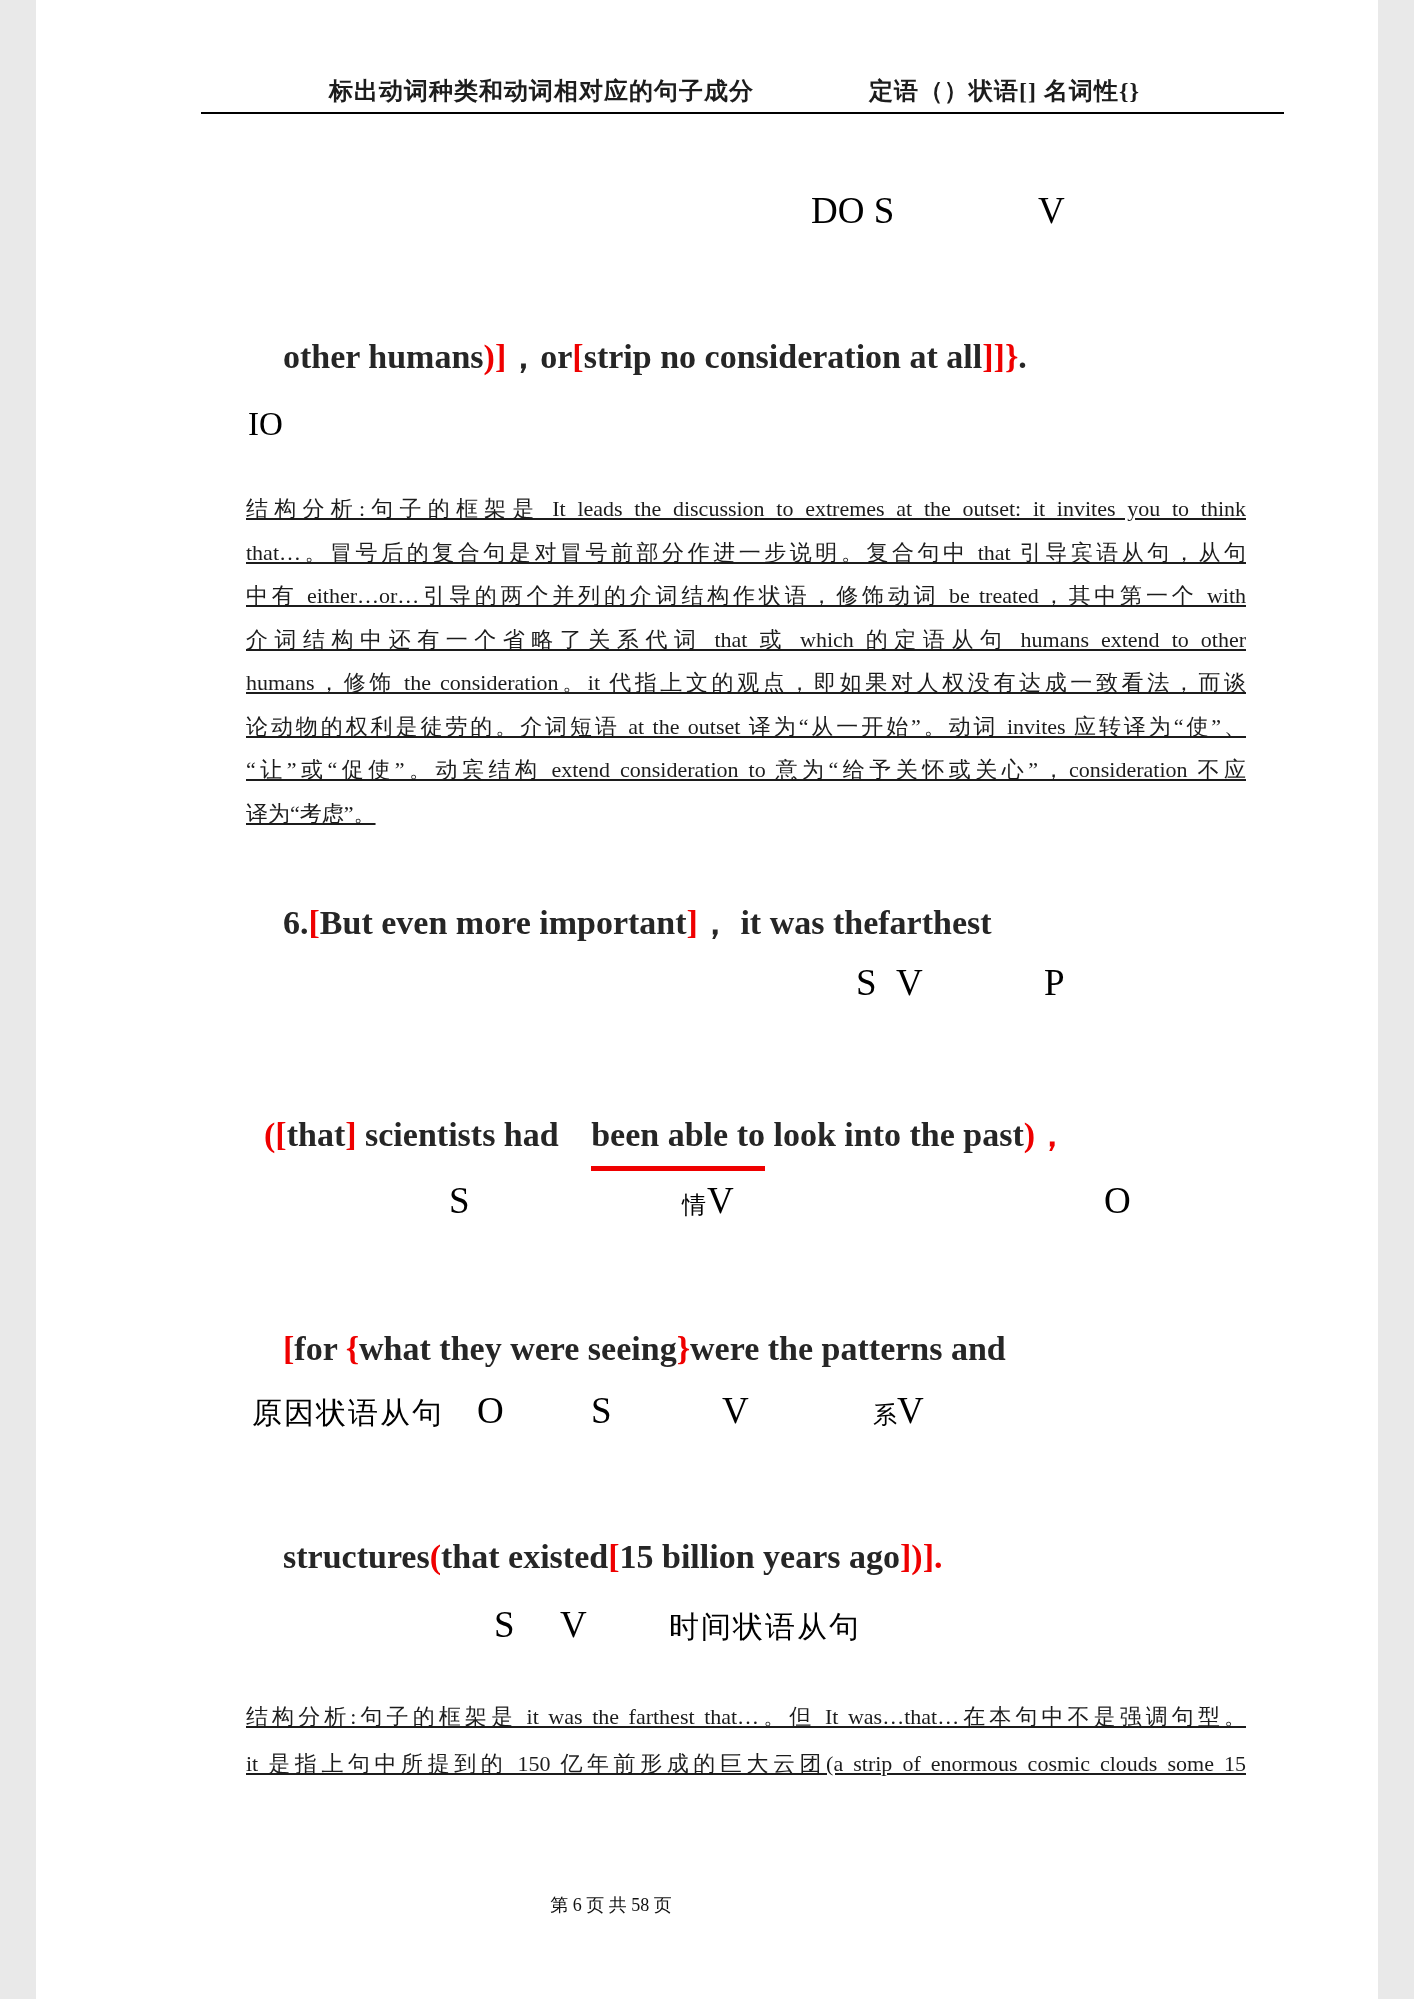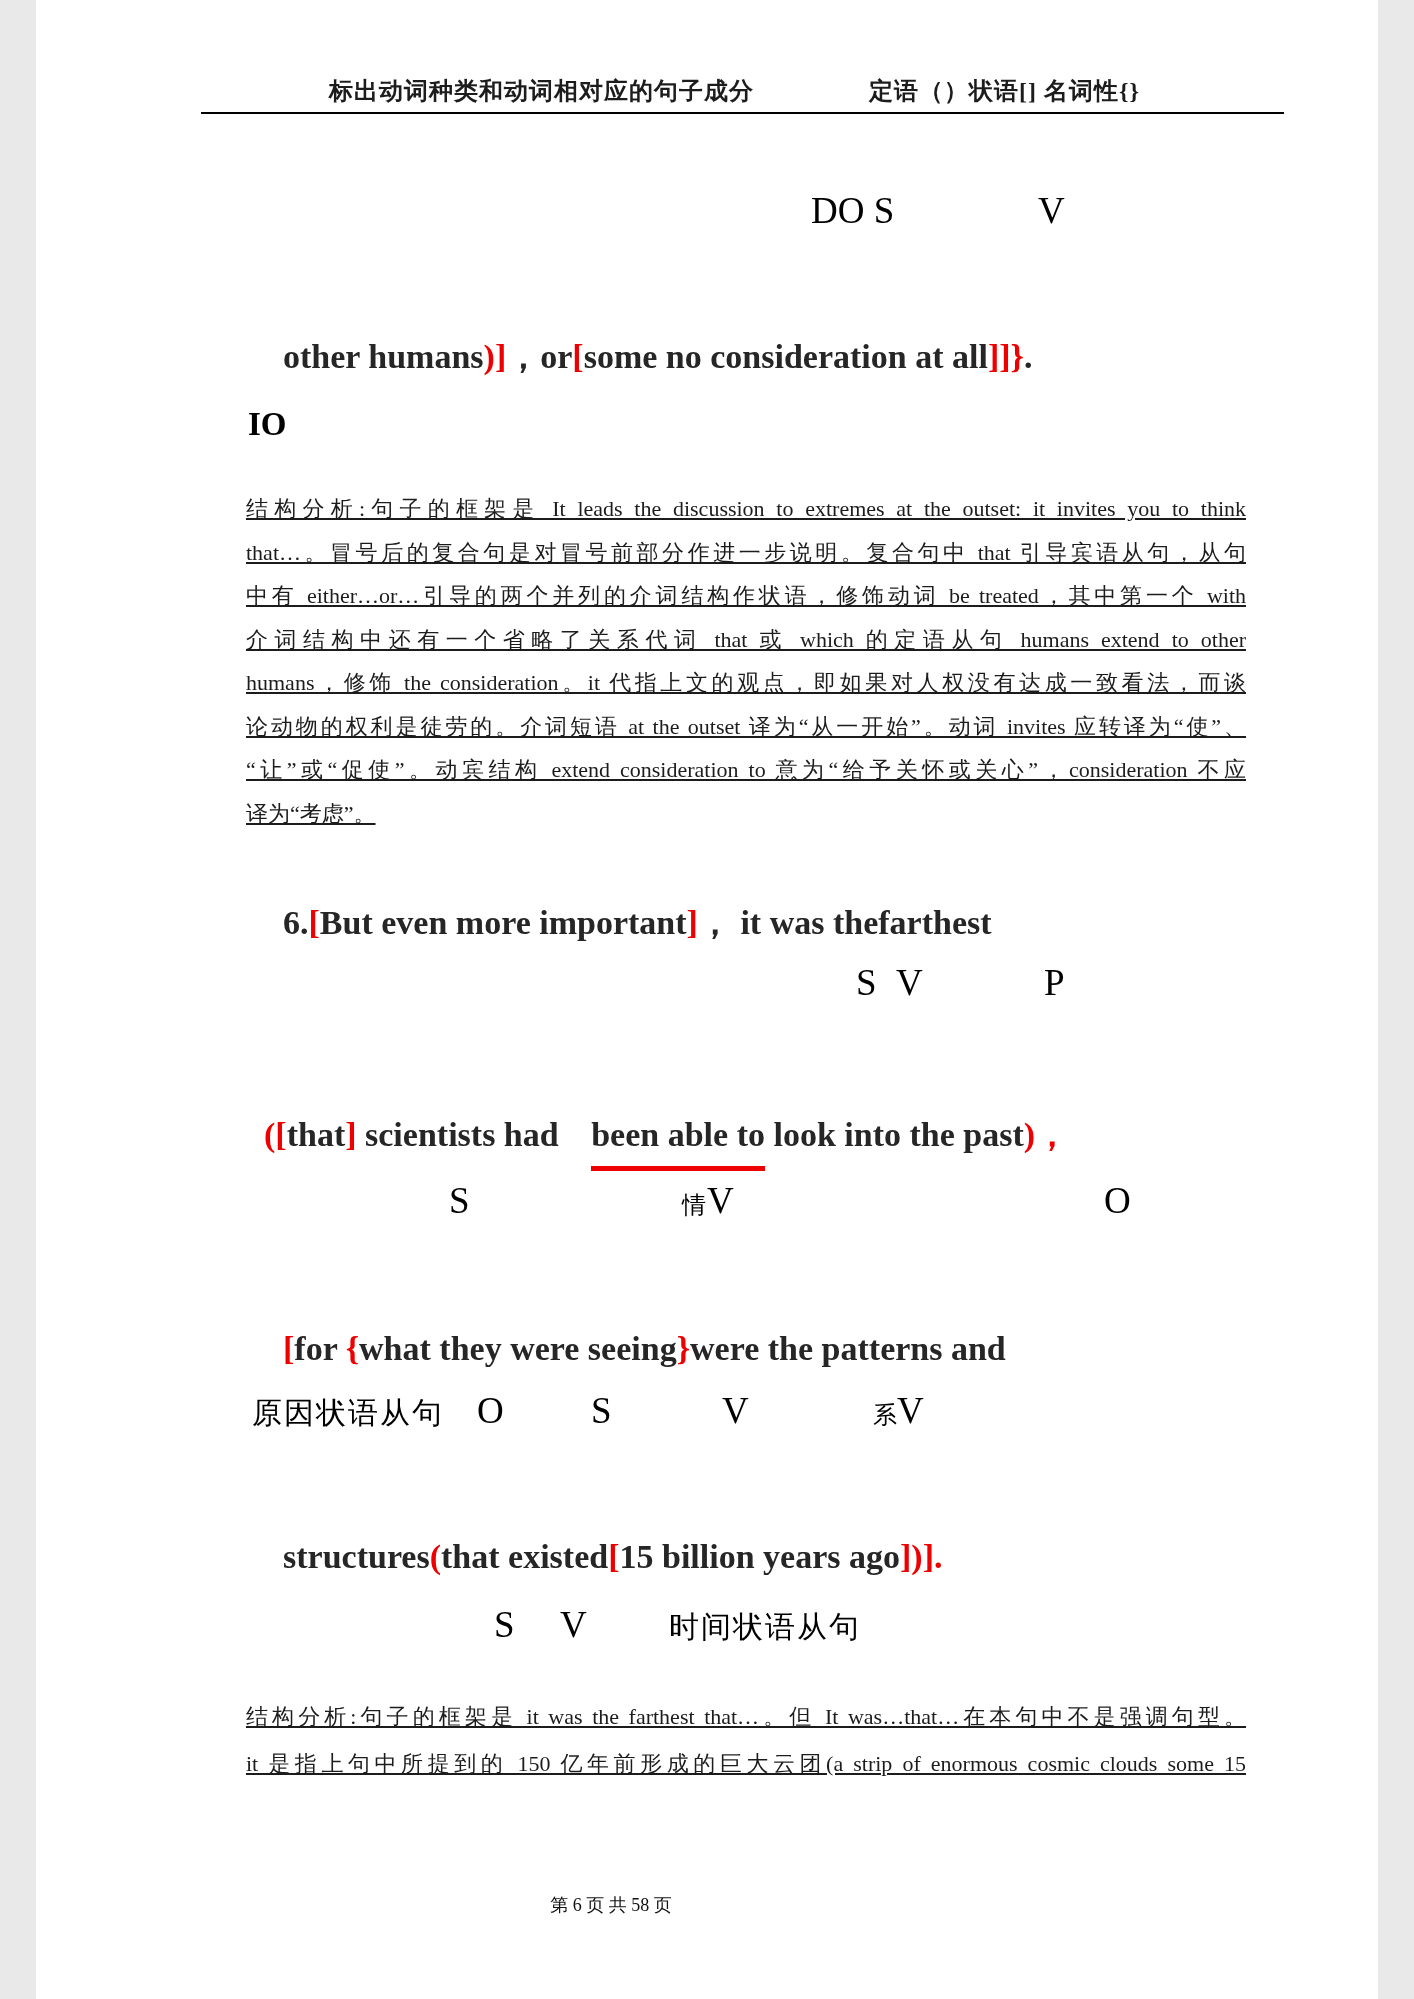--- a/index.html
+++ b/index.html
@@ -59,24 +59,24 @@
 
   <div class="hdr">
     <div class="hdr-left">标出动词种类和动词相对应的句子成分</div>
     <div class="hdr-right">定语（）状语[] 名词性{}</div>
   </div>
 
   <span class="ann" style="left:775px; top:192px;">DO S</span>
   <span class="ann" style="left:1002px; top:192px;">V</span>
 
   <div class="bsent" style="left:213px; top:296px;">
-    <span>other humans</span><span class="r">)]</span><span>，</span><span>or</span><span class="r">[</span><span>some no consideration at all</span><span class="r">]]}</span><span>.</span>
+    <span>other humans</span><span class="r">)]</span><span>，</span><span>or</span><span class="r">[</span><span>strip no consideration at all</span><span class="r">]]}</span><span>.</span>
   </div>
 
-  <span class="ann" style="left:212px; top:408px; font-size:33px;font-weight:bold;">IO</span>
+  <span class="ann" style="left:212px; top:408px; font-size:33px;">IO</span>
 
   <div class="para p1">
     <div class="pl jl">结构分析:句子的框架是 It leads the discussion to extremes at the outset: it invites you to think</div>
     <div class="pl jl">that…。冒号后的复合句是对冒号前部分作进一步说明。复合句中 that 引导宾语从句，从句</div>
     <div class="pl jl">中有 either…or…引导的两个并列的介词结构作状语，修饰动词 be treated，其中第一个 with</div>
     <div class="pl jl">介词结构中还有一个省略了关系代词 that 或 which 的定语从句 humans extend to other</div>
     <div class="pl jl">humans，修饰 the consideration。it 代指上文的观点，即如果对人权没有达成一致看法，而谈</div>
     <div class="pl jl">论动物的权利是徒劳的。介词短语 at the outset 译为“从一开始”。动词 invites 应转译为“使”、</div>
     <div class="pl jl">“让”或“促使”。动宾结构 extend consideration to 意为“给予关怀或关心”，consideration 不应</div>
     <div class="pl ll">译为“考虑”。</div>

